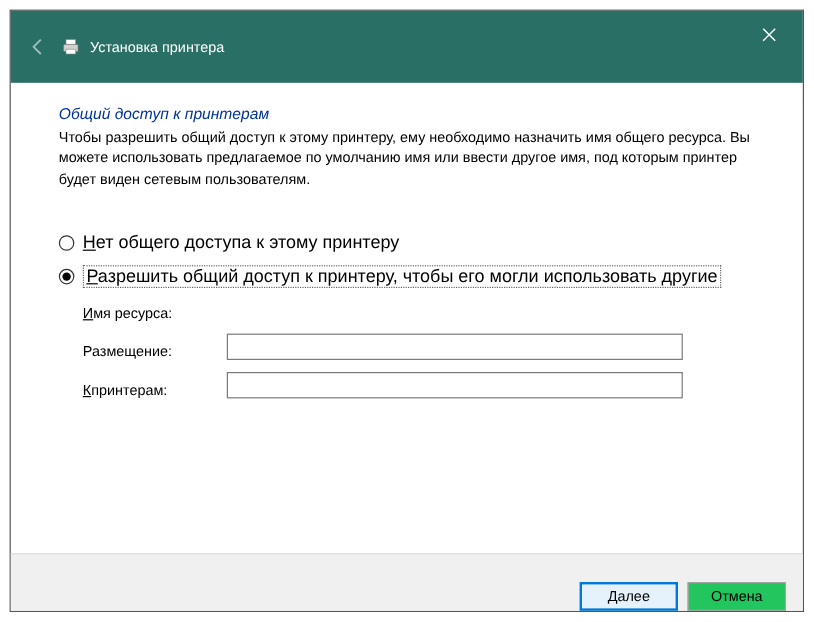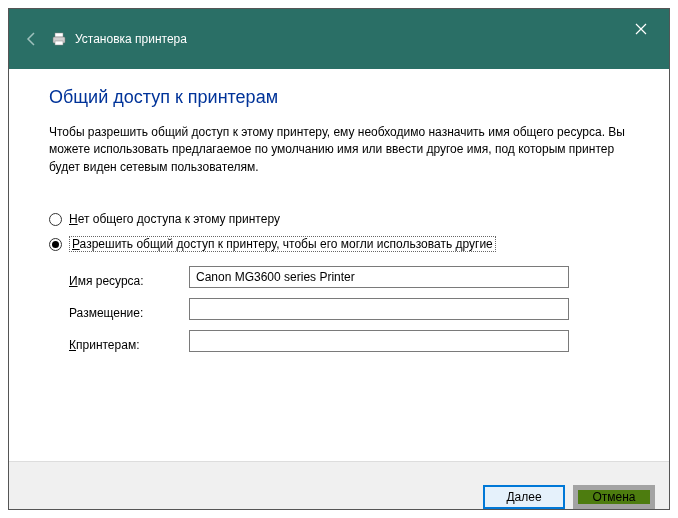--- a/index.html
+++ b/index.html
@@ -57,34 +57,35 @@
     justify-content: center;
     color: #fff;
     cursor: pointer;
   }
   .content {
     flex: 1;
     padding: 18px 40px 10px 40px;
   }
   .heading {
     color: #003399;
-    font-size: 18px;
-    margin: 0 0 16px 0;
+    font-size: 13px;
+    margin: 0 0 4px 0;
     font-weight: normal;
+    font-style: italic;
   }
   .description {
     font-size: 12px;
     line-height: 1.45;
     margin-bottom: 36px;
   }
   .radio-row {
     display: flex;
     align-items: center;
     margin-bottom: 10px;
-    font-size: 12px;
+    font-size: 15px;
   }
   .radio {
     width: 13px;
     height: 13px;
     border: 1px solid #333;
     border-radius: 50%;
     margin-right: 7px;
     position: relative;
     flex-shrink: 0;
   }
@@ -131,22 +132,22 @@
     border-top: 1px solid #ddd;
     display: flex;
     align-items: flex-end;
     justify-content: flex-end;
     padding: 0 14px;
     gap: 8px;
   }
   .btn {
     min-width: 82px;
     height: 24px;
-    background: #4d7c0f;
-    border: 5px solid #a3a3a3;
+    background: #22c55e;
+    border: 1px solid #a3a3a3;
     font-size: 12px;
     font-family: inherit;
     cursor: pointer;
     padding: 0 12px;
   }
   .btn.primary {
     border: 2px solid #0078d7;
     background: #e5f1fb;
   }
 </style>
@@ -186,21 +187,20 @@
     </div>
 
     <div class="radio-row">
       <div class="radio selected"></div>
       <span class="radio-label-selected"><span class="underline">Р</span><span>азрешить общий доступ к принтеру, чтобы его могли использовать другие</span></span>
     </div>
 
     <div class="form-group">
       <div class="form-row">
         <div class="form-label"><span class="underline">И</span><span>мя ресурса:</span></div>
-        <input class="text-input" value="Canon MG3600 series Printer" style="">
       </div>
       <div class="form-row">
         <div class="form-label">Размещение:</div>
         <input class="text-input" value="" style="">
       </div>
       <div class="form-row">
         <div class="form-label"><span class="underline">К</span><span>принтерам:</span></div>
         <input class="text-input" value="" style="">
       </div>
     </div>

